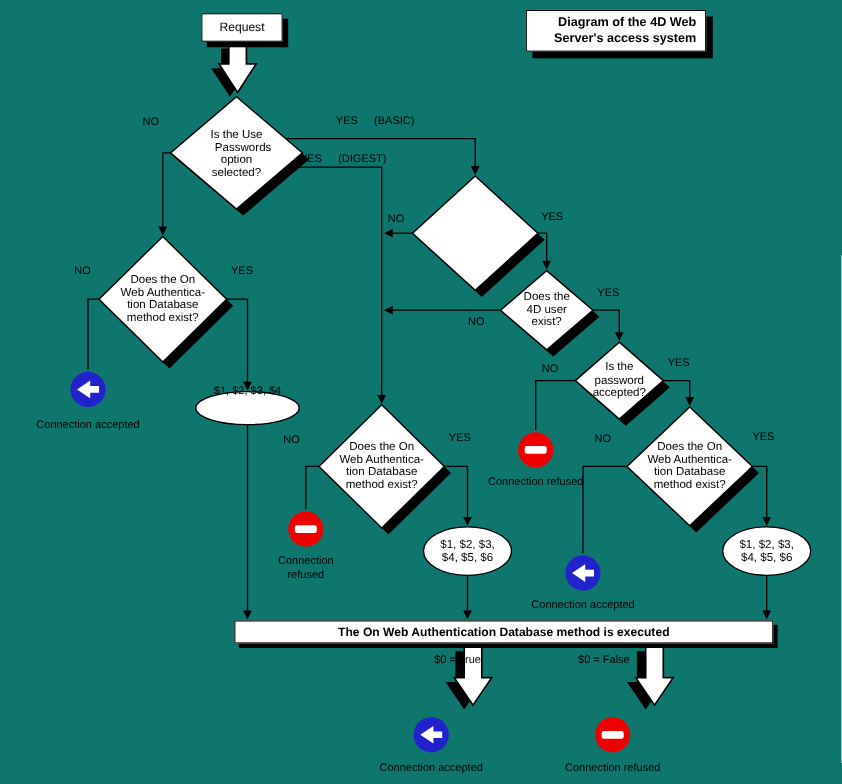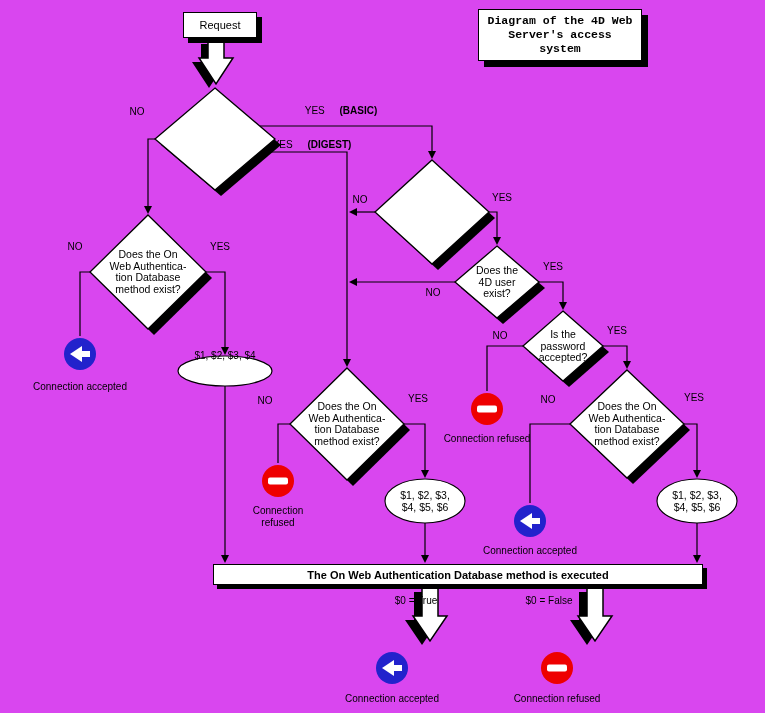--- a/index.html
+++ b/index.html
@@ -1,39 +1,39 @@
 <!DOCTYPE html>
 <html><head>
 <meta charset="utf-8">
 <style>
   html,body { margin:0; padding:0; background:#fff; }
   .canvas {
-    position:relative; width:765px; height:713px; background:#d946ef;
+    position:relative; width:765px; height:713px; background:#0f766e;
     font-family:"Liberation Sans", sans-serif; color:#000; overflow:hidden;
   }
   svg.layer { position:absolute; left:0; top:0; }
   .lbl {
     position:absolute; transform:translate(-50%,-50%);
     text-align:center; font-size:10px; line-height:12px; white-space:nowrap;
   }
   .diamond-lbl { font-size:10.5px; line-height:11.5px; }
-  .bold { font-weight:bold;margin-left:12px; }
+  .bold { font-weight:normal;margin-left:12px; }
   .box {
     position:absolute; background:#fff; border:1.5px solid #000;
     box-sizing:border-box; font-size:11px;
   }
   .request-box {
     left:183px; top:12px; width:74px; height:26px;
     display:flex; align-items:center; justify-content:center;
     box-shadow:5px 5px 0 #000;
   }
   .title-box {
     left:478px; top:9px; width:164px; padding:4px 8px;
     font-weight:bold; font-size:11.5px; line-height:14px;
-    box-shadow:6px 6px 0 #000; text-align:center;font-family:Liberation Mono, monospace;
+    box-shadow:6px 6px 0 #000; text-align:right;
   }
   .exec-box {
     left:213px; top:564px; width:490px; height:21px;
     display:flex; align-items:center; justify-content:center;
     font-weight:bold; box-shadow:4px 4px 0 #000;
   }
   .legend { position:absolute; left:281px; top:10px; font-size:11px; line-height:12.5px; }
 </style>
 </head>
 <body>
@@ -156,20 +156,26 @@
   <div class="box request-box">Request</div>
 
   <div class="box title-box">
     <div>Diagram of the 4D Web</div>
     <div>Server's access system</div>
   </div>
 
 
   <div class="box exec-box">The On Web Authentication Database method is executed</div>
 
+  <div class="lbl diamond-lbl" style="left:215px; top:140px;">
+    <div>Is the Use</div>
+    <div class="bold">Passwords</div>
+    <div>option</div>
+    <div>selected?</div>
+  </div>
   <div class="lbl diamond-lbl" style="left:148px; top:272px;">
     <div>Does the On</div>
     <div>Web Authentica-</div>
     <div>tion Database</div>
     <div>method exist?</div>
   </div>
   <div class="lbl diamond-lbl" style="left:497px; top:282px;">
     <div>Does the</div>
     <div>4D user</div>
     <div>exist?</div>

